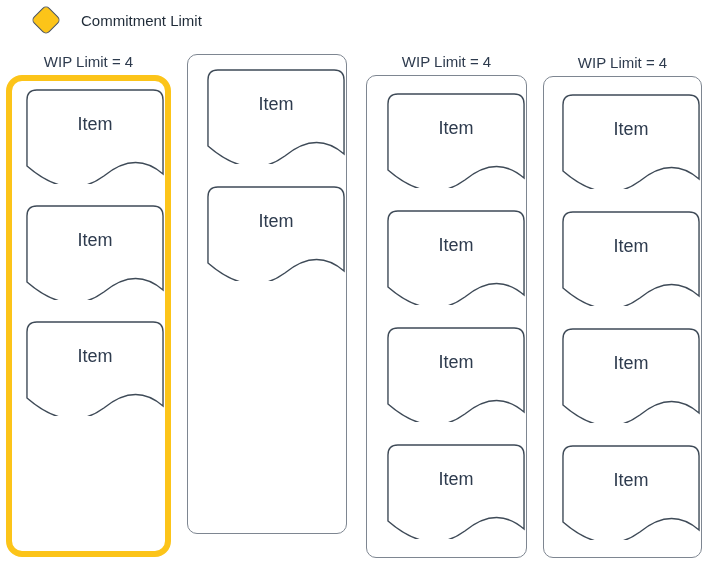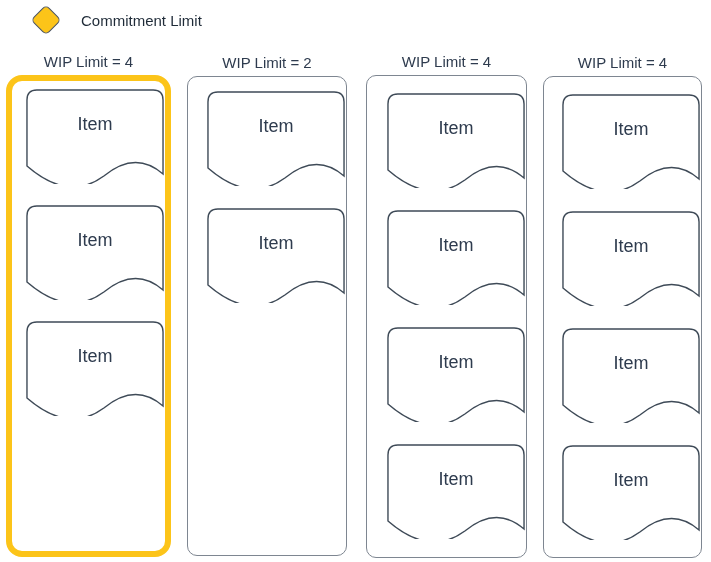--- a/index.html
+++ b/index.html
@@ -77,21 +77,20 @@
       <div class="item">
         <svg viewBox="0 0 142 96" preserveAspectRatio="none">
             <path d="M2 12 Q2 2 12 2 H130 Q140 2 140 12 V86 Q112 62 80 88 Q44 114 2 78 Z"></path>
           </svg>
         <span class="item-label">Item</span>
       </div>
     </div>
   </div>
 
   <div class="column col-2">
-    <div class="col-header">WIP Limit = 2</div>
     <div class="col-box">
       <div class="item">
         <svg viewBox="0 0 142 96" preserveAspectRatio="none">
             <path d="M2 12 Q2 2 12 2 H130 Q140 2 140 12 V86 Q112 62 80 88 Q44 114 2 78 Z"></path>
           </svg>
         <span class="item-label">Item</span>
       </div>
       <div class="item">
         <svg viewBox="0 0 142 96" preserveAspectRatio="none">
             <path d="M2 12 Q2 2 12 2 H130 Q140 2 140 12 V86 Q112 62 80 88 Q44 114 2 78 Z"></path>

